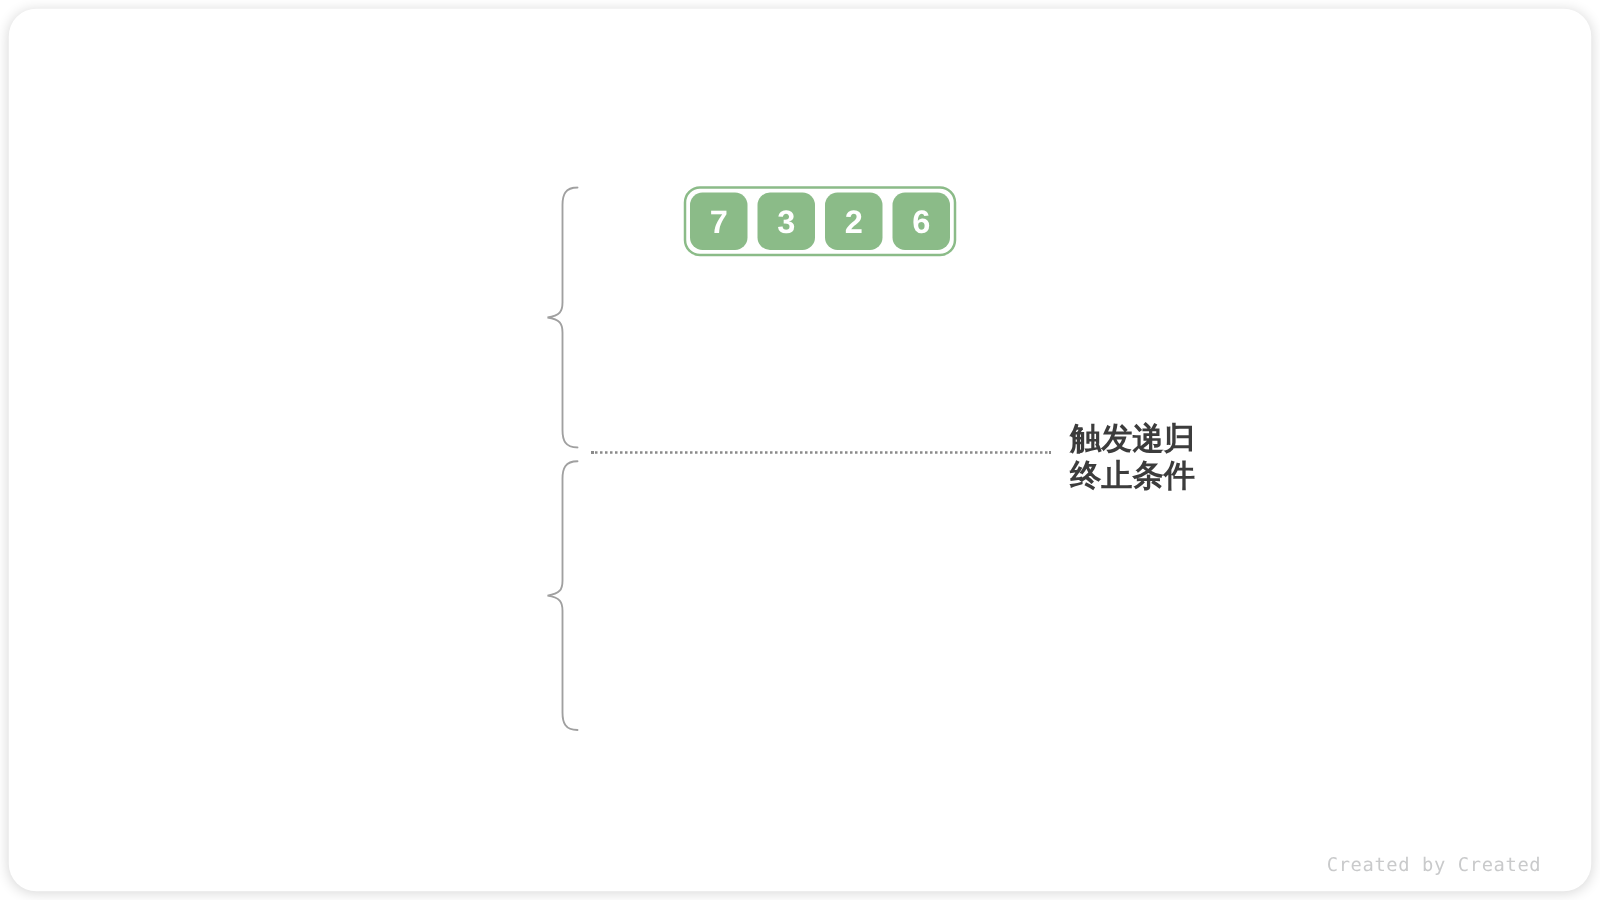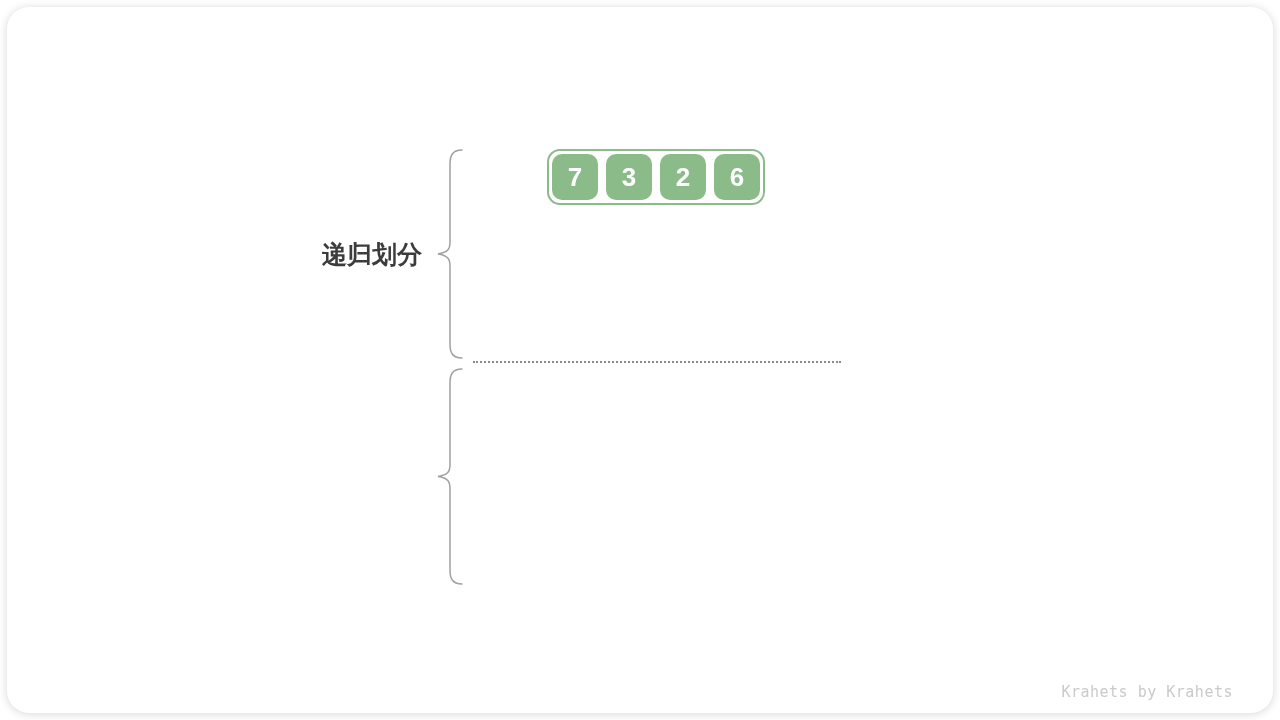--- a/index.html
+++ b/index.html
@@ -90,27 +90,30 @@
 <div class="card">
 
   <svg class="brace" style="left:428px; top:142px;" width="30" height="210" viewBox="0 0 30 210">
     <path d="M27,1 C17,1 15,7 15,15 L15,93 C15,100 13,103.5 3,105 C13,106.5 15,110 15,117 L15,195 C15,203 17,209 27,209"></path>
   </svg>
 
   <svg class="brace" style="left:428px; top:361px;" width="30" height="217" viewBox="0 0 30 217">
     <path d="M27,1 C17,1 15,7 15,15 L15,96.5 C15,103.5 13,107 3,108.5 C13,110 15,113.5 15,120.5 L15,202 C15,210 17,216 27,216"></path>
   </svg>
 
-  <div class="phase-label phase1">递归划分</div>
 
   <div class="array">
     <div class="array-cell">7</div>
     <div class="array-cell">3</div>
     <div class="array-cell">2</div>
     <div class="array-cell">6</div>
   </div>
 
   <div class="dotted-line"></div>
 
+  <div class="annotation">
+    <div>触发递归</div>
+    <div>终止条件</div>
+  </div>
 
-  <div class="credit">Krahets by Krahets</div>
+  <div class="credit">Created by Created</div>
 
 </div>
 
 </body></html>

